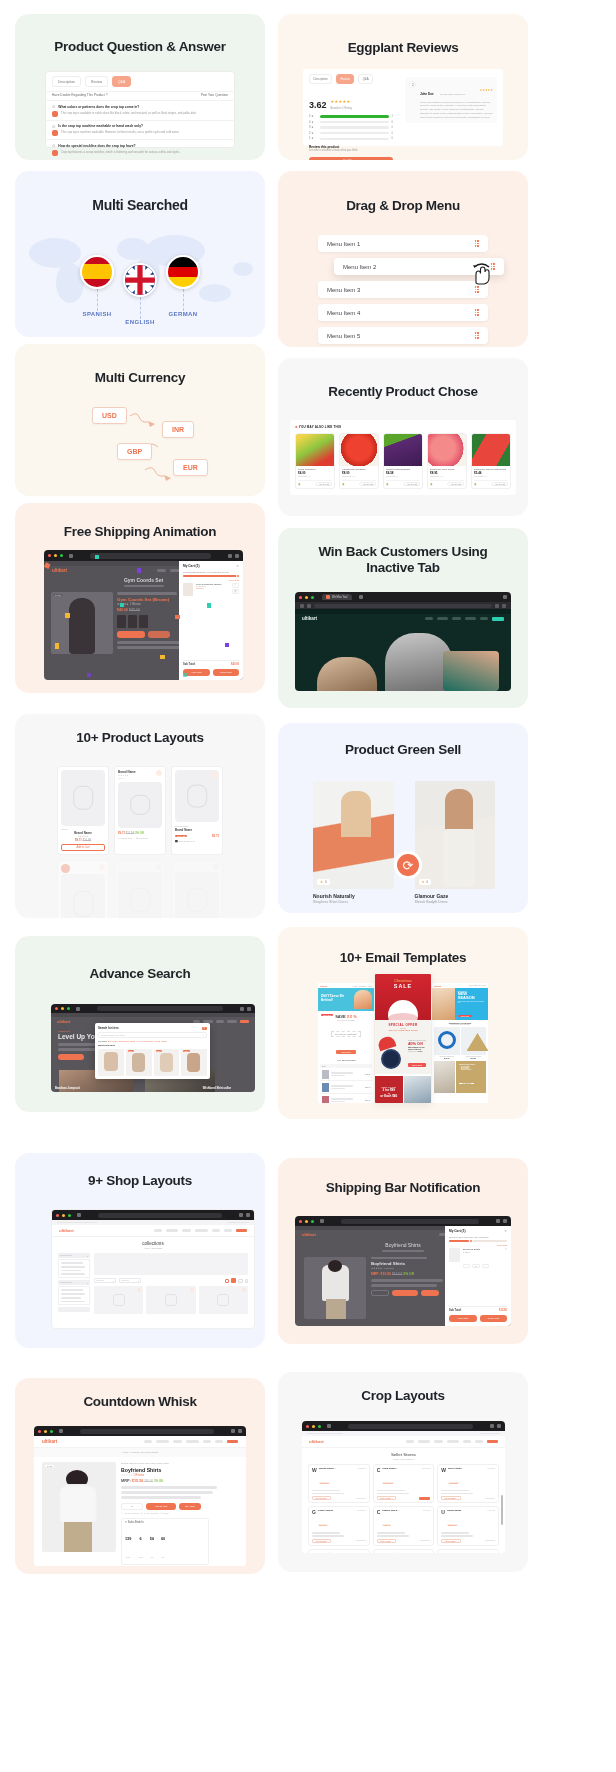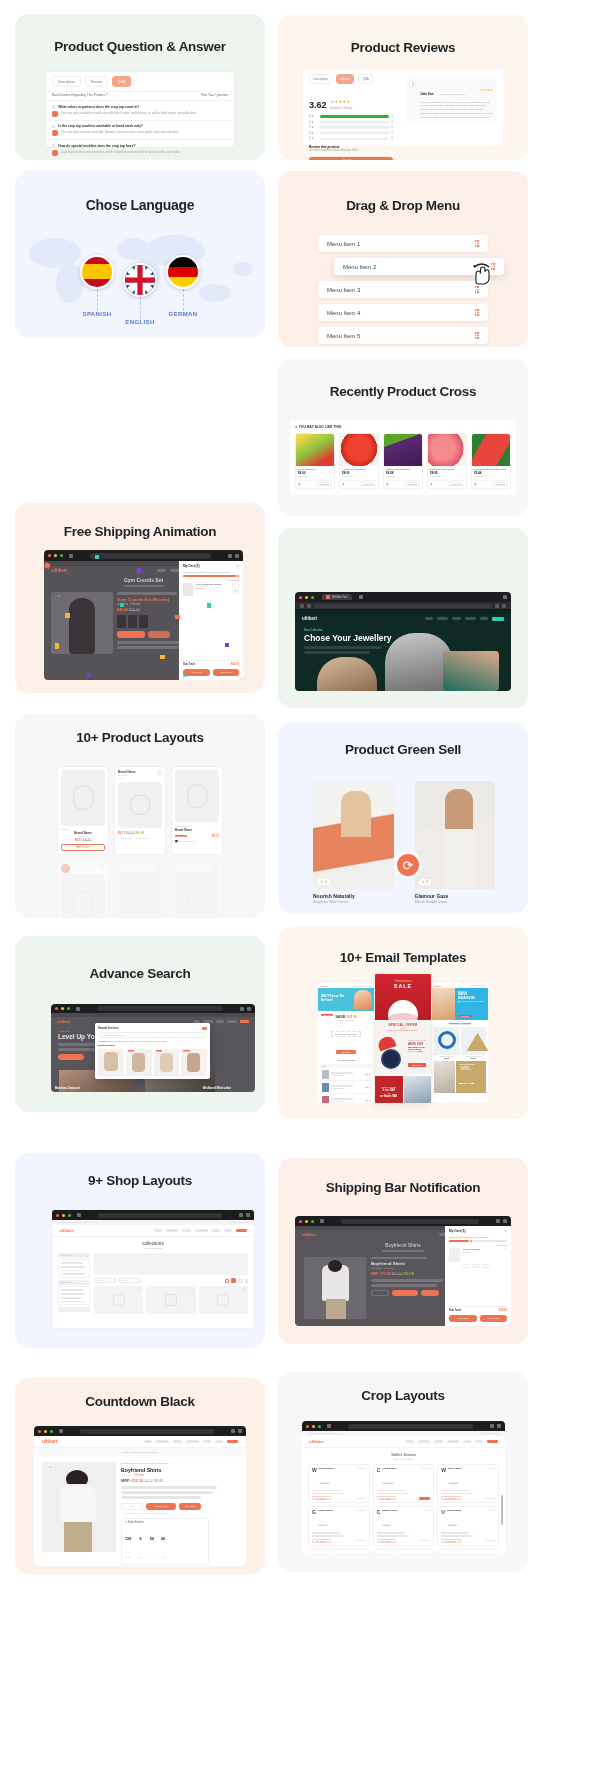--- a/index.html
+++ b/index.html
@@ -136,21 +136,21 @@
         </div>
       </div>
       <div class="qa-row">
         
         
       </div>
     </div>
   </div>
 
   <div class="card" style="left:278px;top:14px;width:250px;height:146px;background:#fdf6ee;">
-    <div class="card-title" style="font-size:13.5px;margin-top:26px;">Product Reviews</div>
+    <div class="card-title" style="font-size:13.5px;margin-top:26px;">Eggplant Reviews</div>
     <div style="position:absolute;left:25px;top:55px;width:200px;height:77px;background:#fff;border-radius:3px;display:flex;">
       <div style="width:96px;padding:5px 6px;">
         <div style="display:flex;gap:4px;">
           <span class="qa-tab" style="font-size:2.8px;padding:2px 3.5px;">Description</span>
           <span class="qa-tab active" style="font-size:2.8px;padding:2px 3.5px;">Review</span>
           <span class="qa-tab" style="font-size:2.8px;padding:2px 3.5px;">Q&amp;A</span>
         </div>
         <div style="display:flex;align-items:flex-end;gap:4px;margin-top:5px;">
           <span style="font-size:9px;font-weight:bold;color:#222;">3.62</span>
           <span>
@@ -214,21 +214,21 @@
       <g fill="#c6d4f2">
         <ellipse cx="40" cy="42" rx="26" ry="15"></ellipse>
           <ellipse cx="55" cy="72" rx="14" ry="20"></ellipse>
         <ellipse cx="118" cy="38" rx="16" ry="11"></ellipse>
           <ellipse cx="133" cy="62" rx="12" ry="18"></ellipse>
         <ellipse cx="160" cy="40" rx="30" ry="16"></ellipse>
           <ellipse cx="200" cy="82" rx="16" ry="9"></ellipse>
         <ellipse cx="228" cy="58" rx="10" ry="7"></ellipse>
       </g>
     </svg>
-    <div class="card-title" style="font-size:14px;margin-top:26px;position:relative;">Chose Language</div>
+    <div class="card-title" style="font-size:14px;margin-top:26px;position:relative;">Multi Searched</div>
     <div style="position:absolute;left:0;top:84px;width:250px;display:flex;justify-content:center;align-items:flex-start;gap:9px;">
       <div style="text-align:center;">
         <div class="flag" style="background:linear-gradient(#c60b1e 0 25%,#ffc400 25% 75%,#c60b1e 75% 100%);"></div>
         <div style="width:1px;height:22px;border-left:1px dashed #b9c8ea;margin:0 auto;"></div>
         <div class="lang-label">SPANISH</div>
       </div>
       <div style="text-align:center;margin-top:8px;">
         <div class="flag" style="background:#1d3a86;">
           <svg viewBox="0 0 40 40" style="width:100%;height:100%;">
             <rect width="40" height="40" fill="#1d3a86"></rect>
@@ -307,23 +307,40 @@
           </span>
       </div>
     </div>
     <svg style="position:absolute;left:190px;top:88px;width:28px;height:28px;" viewBox="0 0 28 28">
       <path d="M6 8 Q14 2 21 8" stroke="#1a1a1a" stroke-width="1.4" fill="none"></path>
       <path d="M5 6 L6.5 8.8 L9 7" fill="#1a1a1a"></path>
       <path d="M8 24 L8 15 Q8 12 10.5 12 Q12.5 12 12.5 14.5 L12.5 10.5 Q12.5 8 14.8 8 Q17 8 17 10.5 L17 13 Q17 10.8 19 10.8 Q21 10.8 21 13 L21 19 Q21 24 16 25 L10 25 Z" fill="#fff" stroke="#1a1a1a" stroke-width="1.1"></path>
     </svg>
   </div>
 
+  <div class="card" style="left:15px;top:344px;width:250px;height:152px;background:#fcf7ee;">
+    <div class="card-title" style="font-size:13.5px;margin-top:26px;">Multi Currency</div>
+    <svg style="position:absolute;left:0;top:55px;width:250px;height:90px;" viewBox="0 0 250 90">
+      <g stroke="#f0b69d" fill="none" stroke-width="1">
+        <path d="M115 17 Q122 12 124 18 Q126 24 133 23"></path>
+        <path d="M140 25 L133 22 L135 28" fill="#f0b69d" stroke="none"></path>
+        <path d="M143 48 Q136 42 133 48 Q131 54 124 53"></path>
+        <path d="M118 55 L125 52 L123 58" fill="#f0b69d" stroke="none"></path>
+        <path d="M130 71 Q137 66 140 72 Q142 78 149 77"></path>
+        <path d="M156 79 L149 76 L151 82" fill="#f0b69d" stroke="none"></path>
+      </g>
+    </svg>
+    <span class="cur-chip" style="position:absolute;left:77px;top:63px;">USD</span>
+    <span class="cur-chip" style="position:absolute;left:147px;top:77px;">INR</span>
+    <span class="cur-chip" style="position:absolute;left:102px;top:99px;">GBP</span>
+    <span class="cur-chip" style="position:absolute;left:158px;top:115px;">EUR</span>
+  </div>
 
   <div class="card" style="left:278px;top:358px;width:250px;height:158px;background:#f7f7f8;">
-    <div class="card-title" style="font-size:13.5px;margin-top:26px;">Recently Product Cross</div>
+    <div class="card-title" style="font-size:13.5px;margin-top:26px;">Recently Product Chose</div>
     <div style="position:absolute;left:12px;top:62px;width:226px;height:75px;background:#fff;border-radius:3px;padding:5px 5px;">
       <div style="font-size:3px;font-weight:bold;color:#222;letter-spacing:.2px;">
         <span style="color:#ef7350;">❋</span> <span>YOU MAY ALSO LIKE THIS</span>
       </div>
       <div style="display:flex;gap:4px;margin-top:4px;">
         <div class="pcard" style="width:41px;">
           <div style="height:32px;background:linear-gradient(150deg,#f2d44a 10%,#8ec63f 45%,#e03b2f 80%);"></div>
           <div style="padding:2px;">
             <div style="font-size:2.4px;color:#555;">Fresh Capsicum</div>
             <div class="price">$4.00</div>
@@ -493,20 +510,21 @@
       <rect x="30" y="100" width="4" height="6" fill="#f5b731"></rect>
       <rect x="135" y="112" width="5" height="4" fill="#f5b731"></rect>
       <rect x="182" y="60" width="4" height="5" fill="#2ecfb0"></rect>
       <rect x="62" y="130" width="4" height="4" fill="#7b3fe4" opacity=".7"></rect>
       <rect x="158" y="130" width="4" height="4" fill="#2ecfb0" opacity=".7"></rect>
       <rect x="200" y="100" width="4" height="4" fill="#7b3fe4"></rect>
     </svg>
   </div>
 
   <div class="card" style="left:278px;top:528px;width:250px;height:180px;background:#eef5ee;">
+    <div class="card-title" style="font-size:13.5px;margin-top:16px;padding:0 22px;">Win Back Customers Using Inactive Tab</div>
     <div class="mock" style="position:absolute;left:17px;top:64px;width:216px;height:99px;">
       <div class="chrome" style="height:10px;">
         <span class="dot d1"></span>
           <span class="dot d2"></span>
           <span class="dot d3"></span>
         <span style="margin-left:5px;background:#3d3d42;border-radius:3px 3px 0 0;padding:1px 4px;display:flex;align-items:center;gap:2px;">
           <span style="width:4px;height:4px;background:#ef7350;border-radius:1px;"></span>
           <span style="font-size:2.6px;color:#ddd;">We Miss You!</span>
         </span>
         <span class="chrome-ico" style="margin-left:4px;"></span>
@@ -525,26 +543,20 @@
         <div style="display:flex;align-items:center;justify-content:space-between;padding:2px 7px;">
           <span style="font-size:4.5px;font-weight:bold;color:#eaf3ef;">ultikart</span>
           <span style="display:flex;gap:4px;align-items:center;">
             <span class="ph-line" style="width:8px;background:#3a5951;"></span>
               <span class="ph-line" style="width:11px;background:#3a5951;"></span>
             <span class="ph-line" style="width:9px;background:#3a5951;"></span>
               <span class="ph-line" style="width:11px;background:#3a5951;"></span>
             <span class="ph-line" style="width:8px;background:#3a5951;"></span>
             <span style="width:12px;height:4px;background:#2ecfb0;border-radius:1px;"></span>
           </span>
-        </div>
-        <div style="padding:5px 9px;">
-          <div style="font-size:2.8px;color:#7fd6bd;">New Collection</div>
-          <div style="font-size:8.5px;font-weight:bold;color:#fff;margin-top:1px;">Chose Your Jewellery</div>
-          <div class="ph-line" style="width:78px;margin-top:3px;background:#2b463f;"></div>
-          <div class="ph-line" style="width:66px;margin-top:2px;background:#2b463f;"></div>
         </div>
         <div style="position:absolute;left:22px;bottom:0;width:60px;height:34px;background:linear-gradient(160deg,#d9bda0,#8a6b50);border-radius:26px 26px 0 0;"></div>
         <div style="position:absolute;left:90px;bottom:0;width:68px;height:58px;background:linear-gradient(170deg,#c9c9c9,#6d6d6d);border-radius:30px 30px 0 0;"></div>
         <div style="position:absolute;right:12px;bottom:0;width:56px;height:40px;background:linear-gradient(200deg,#e0a98a,#1b6b5e);border-radius:4px;"></div>
       </div>
     </div>
   </div>
 
   <div class="card" style="left:15px;top:714px;width:250px;height:204px;background:#f7f7f8;">
     <div class="card-title" style="font-size:13.5px;margin-top:16px;">10+ Product Layouts</div>
@@ -1055,21 +1067,21 @@
           </div>
           <div class="btn-orange" style="flex:1;height:7px;display:flex;align-items:center;justify-content:center;">
             <span style="font-size:2.4px;color:#fff;">Check Out</span>
           </div>
         </div>
       </div>
     </div>
   </div>
 
   <div class="card" style="left:15px;top:1378px;width:250px;height:196px;background:#fdf0e8;">
-    <div class="card-title" style="font-size:13.5px;margin-top:16px;">Countdown Black</div>
+    <div class="card-title" style="font-size:13.5px;margin-top:16px;">Countdown Whisk</div>
     <div class="mock" style="position:absolute;left:19px;top:48px;width:212px;height:140px;">
       <div class="chrome" style="height:10px;">
         <span class="dot d1"></span>
           <span class="dot d2"></span>
           <span class="dot d3"></span>
         <span class="chrome-ico" style="margin-left:3px;"></span>
         <span class="urlbar" style="height:5px;"></span>
         <span class="chrome-ico"></span>
           <span class="chrome-ico"></span>
       </div>

